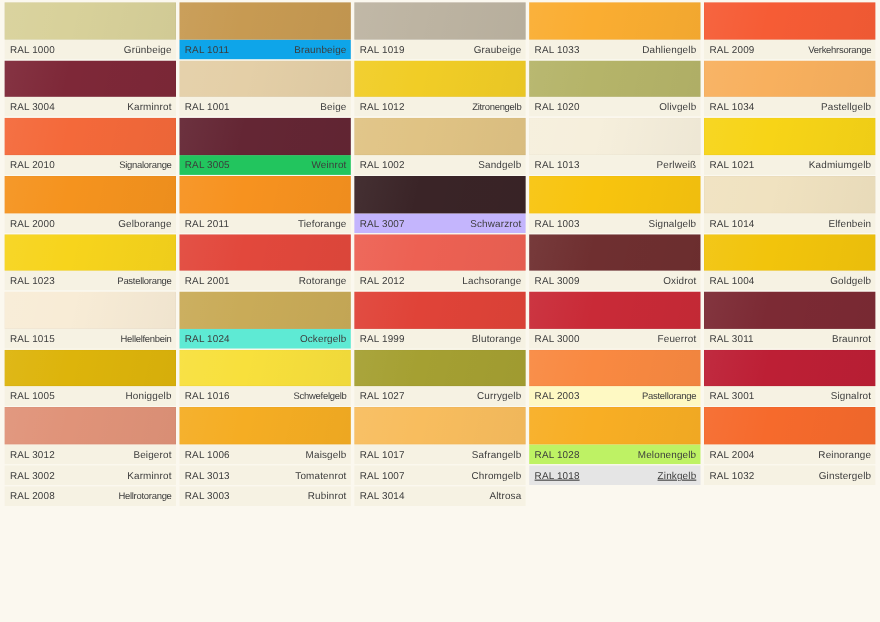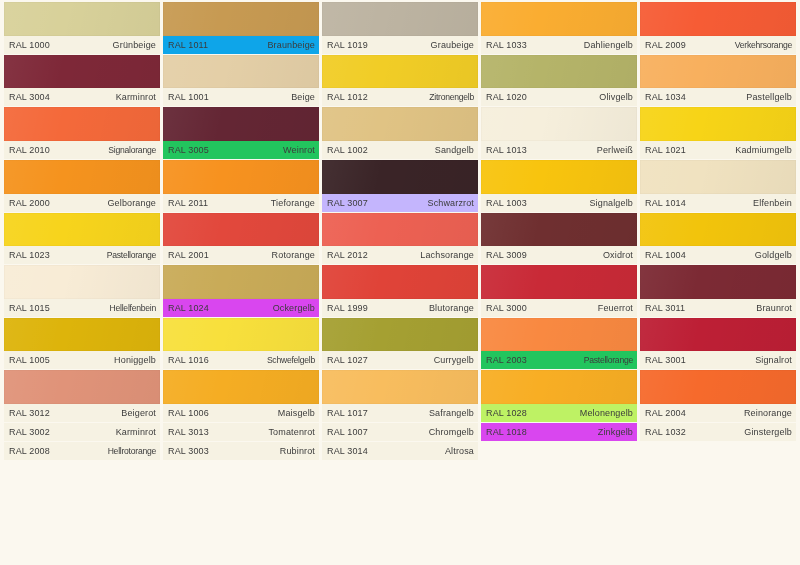--- a/index.html
+++ b/index.html
@@ -260,21 +260,21 @@
     </div>
     <div class="swatch-cell">
       <div class="swatch-color" style="background-color: rgb(248, 236, 214);"></div>
       <div class="swatch-label" style="background: rgb(246, 242, 227); color: rgb(60, 60, 60);">
         <span class="swatch-code">RAL 1015</span>
         <span class="swatch-name long">Hellelfenbein</span>
       </div>
     </div>
     <div class="swatch-cell">
       <div class="swatch-color" style="background-color: rgb(201, 171, 88);"></div>
-      <div class="swatch-label" style="background: #d946ef; color: rgb(60, 60, 60);">
+      <div class="swatch-label" style="background: #5eead4; color: rgb(60, 60, 60);">
         <span class="swatch-code">RAL 1024</span>
         <span class="swatch-name">Ockergelb</span>
       </div>
     </div>
     <div class="swatch-cell">
       <div class="swatch-color" style="background-color: rgb(224, 67, 56);"></div>
       <div class="swatch-label" style="background: rgb(246, 242, 227); color: rgb(60, 60, 60);">
         <span class="swatch-code">RAL 1999</span>
         <span class="swatch-name">Blutorange</span>
       </div>
@@ -309,21 +309,21 @@
     </div>
     <div class="swatch-cell">
       <div class="swatch-color" style="background-color: rgb(165, 160, 50);"></div>
       <div class="swatch-label" style="background: rgb(246, 242, 227); color: rgb(60, 60, 60);">
         <span class="swatch-code">RAL 1027</span>
         <span class="swatch-name">Currygelb</span>
       </div>
     </div>
     <div class="swatch-cell">
       <div class="swatch-color" style="background-color: rgb(249, 137, 65);"></div>
-      <div class="swatch-label" style="background: #22c55e; color: rgb(60, 60, 60); gap: 40px;">
+      <div class="swatch-label" style="background: #fef9c3; color: rgb(60, 60, 60); gap: 40px;">
         <span class="swatch-code">RAL 2003</span>
         <span class="swatch-name long">Pastellorange</span>
       </div>
     </div>
     <div class="swatch-cell">
       <div class="swatch-color" style="background-color: rgb(189, 31, 53);"></div>
       <div class="swatch-label" style="background: rgb(246, 242, 227); color: rgb(60, 60, 60); justify-content: space-between;">
         <span class="swatch-code">RAL 3001</span>
         <span class="swatch-name">Signalrot</span>
       </div>
@@ -379,21 +379,21 @@
     </div>
     <div class="swatch-cell">
       <div class="swatch-color" style="background-color: rgb(247, 168, 35);"></div>
       <div class="swatch-label" style="background: rgb(246, 242, 227); color: rgb(60, 60, 60);">
         <span class="swatch-code">RAL 1007</span>
         <span class="swatch-name">Chromgelb</span>
       </div>
     </div>
     <div class="swatch-cell">
       <div class="swatch-color" style="background-color: rgb(249, 224, 59);"></div>
-      <div class="swatch-label" style="background: #d946ef; color: rgb(60, 60, 60);">
+      <div class="swatch-label" style="background: #e5e5e5; color: rgb(60, 60, 60); text-decoration: underline;">
         <span class="swatch-code">RAL 1018</span>
         <span class="swatch-name">Zinkgelb</span>
       </div>
     </div>
     <div class="swatch-cell">
       <div class="swatch-color" style="background-color: rgb(240, 198, 33);"></div>
       <div class="swatch-label" style="background: rgb(246, 242, 227); color: rgb(60, 60, 60);">
         <span class="swatch-code">RAL 1032</span>
         <span class="swatch-name">Ginstergelb</span>
       </div>

